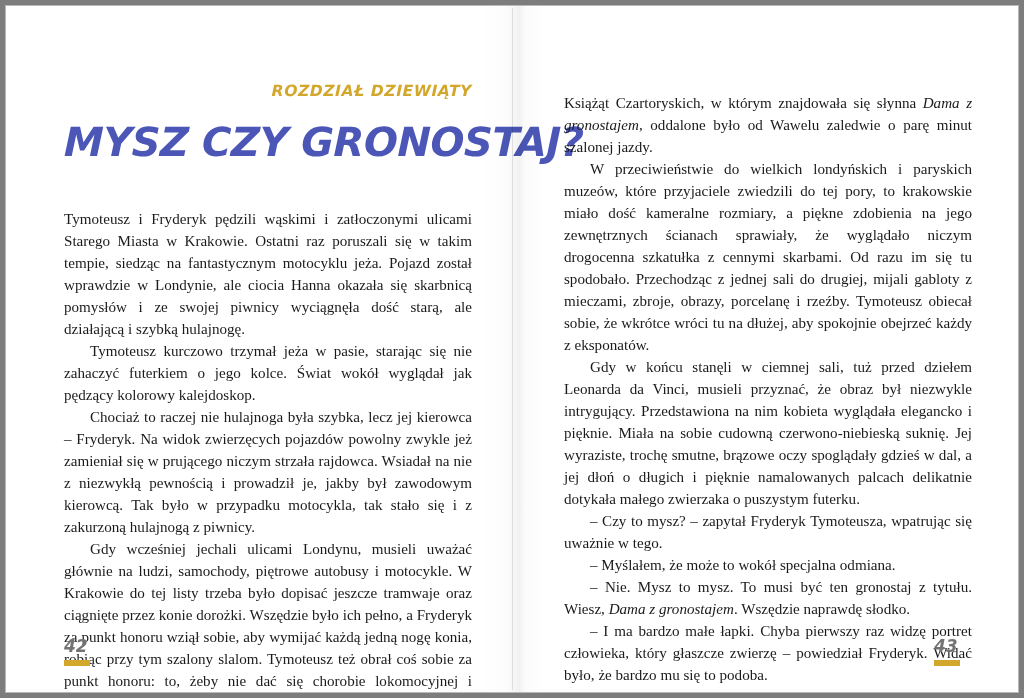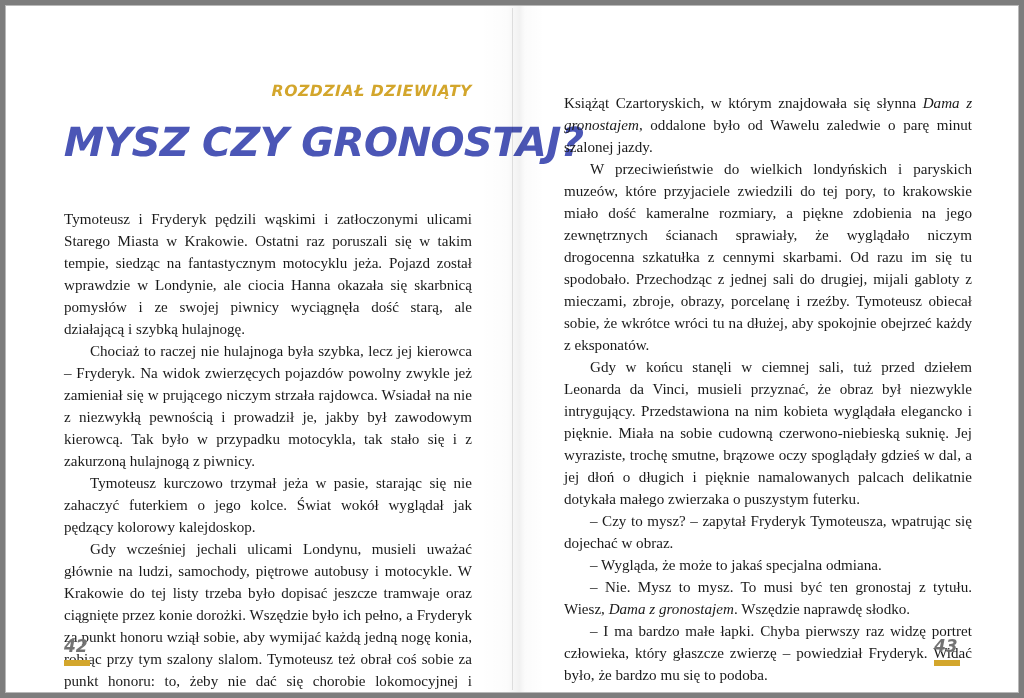--- a/index.html
+++ b/index.html
@@ -137,39 +137,39 @@
 
   <div class="page page-left">
 
     <div class="chapter-head">
       <div class="chapter-eyebrow">ROZDZIAŁ DZIEWIĄTY</div>
       <h1 class="chapter-title">MYSZ CZY GRONOSTAJ?</h1>
     </div>
 
     <div class="body-text" id="left-body">
         <p class="noindent">Tymoteusz i Fryderyk pędzili wąskimi i zatłoczonymi ulicami Starego Miasta w Krakowie. Ostatni raz poruszali się w takim tempie, siedząc na fantastycznym motocyklu jeża. Pojazd został wprawdzie w Londynie, ale ciocia Hanna okazała się skarbnicą pomysłów i ze swojej piwnicy wyciągnęła dość starą, ale działającą i szybką hulajnogę.</p>
+        <p>Tymoteusz kurczowo trzymał jeża w pasie, starając się nie zahaczyć futerkiem o jego kolce. Świat wokół wyglądał jak pędzący kolorowy kalejdoskop.</p>
         <p>Chociaż to raczej nie hulajnoga była szybka, lecz jej kierowca – Fryderyk. Na widok zwierzęcych pojazdów powolny zwykle jeż zamieniał się w prującego niczym strzała rajdowca. Wsiadał na nie z niezwykłą pewnością i prowadził je, jakby był zawodowym kierowcą. Tak było w przypadku motocykla, tak stało się i z zakurzoną hulajnogą z piwnicy.</p>
-        <p>Tymoteusz kurczowo trzymał jeża w pasie, starając się nie zahaczyć futerkiem o jego kolce. Świat wokół wyglądał jak pędzący kolorowy kalejdoskop.</p>
         <p>Gdy wcześniej jechali ulicami Londynu, musieli uważać głównie na ludzi, samochody, piętrowe autobusy i motocykle. W Krakowie do tej listy trzeba było dopisać jeszcze tramwaje oraz ciągnięte przez konie dorożki. Wszędzie było ich pełno, a Fryderyk za punkt honoru wziął sobie, aby wymijać każdą jedną nogę konia, robiąc przy tym szalony slalom. Tymoteusz też obrał coś sobie za punkt honoru: to, żeby nie dać się chorobie lokomocyjnej i dojechać na miejsce ze sprawnie działającym żołądkiem.</p>
       </div>
 
     <div class="folio folio-left">
       <span>42</span>
       <span class="rule"></span>
     </div>
   </div>
 
   <div class="page page-right">
 
     <div class="body-text" id="right-body">
         <p class="noindent"><span>Książąt Czartoryskich, w którym znajdowała się słynna </span><i>Dama z gronostajem</i><span>, oddalone było od Wawelu zaledwie o parę minut szalonej jazdy.</span></p>
         <p><span>W przeciwieństwie do wielkich londyńskich i paryskich muzeów, które przyjaciele zwiedzili do tej pory, to krakowskie miało dość kameralne rozmiary, a piękne zdobienia na jego zewnętrznych ścianach sprawiały, że wyglądało niczym drogocenna szkatułka z cennymi skarbami. Od razu im się tu spodobało. Przechodząc z jednej sali do drugiej, mijali gabloty z mieczami, zbroje, obrazy, porcelanę i rzeźby. Tymoteusz obiecał sobie, że wkrótce wróci tu na dłużej, aby spokojnie obejrzeć każdy z eksponatów.</span></p>
         <p><span>Gdy w końcu stanęli w ciemnej sali, tuż przed dziełem Leonarda da Vinci, musieli przyznać, że obraz był niezwykle intrygujący. Przedstawiona na nim kobieta wyglądała elegancko i pięknie. Miała na sobie cudowną czerwono-niebieską suknię. Jej wyraziste, trochę smutne, brązowe oczy spoglądały gdzieś w dal, a jej dłoń o długich i pięknie namalowanych palcach delikatnie dotykała małego zwierzaka o puszystym futerku.</span></p>
-        <p><span>– Czy to mysz? – zapytał Fryderyk Tymoteusza, wpatrując się dojechać w obraz.</span></p>
-        <p><span>– Wygląda, że może to jakaś specjalna odmiana.</span></p>
+        <p><span>– Czy to mysz? – zapytał Fryderyk Tymoteusza, wpatrując się uważnie w tego.</span></p>
+        <p><span>– Myślałem, że może to wokół specjalna odmiana.</span></p>
         <p><span>– Nie. Mysz to mysz. To musi być ten gronostaj z tytułu. Wiesz, </span><i>Dama z gronostajem</i><span>. Wszędzie naprawdę słodko.</span></p>
         <p><span>– I ma bardzo małe łapki. Chyba pierwszy raz widzę portret człowieka, który głaszcze zwierzę – powiedział Fryderyk. Widać było, że bardzo mu się to podoba.</span></p>
       </div>
 
     <div class="folio folio-right">
       <span>43</span>
       <span class="rule"></span>
     </div>
   </div>
 

